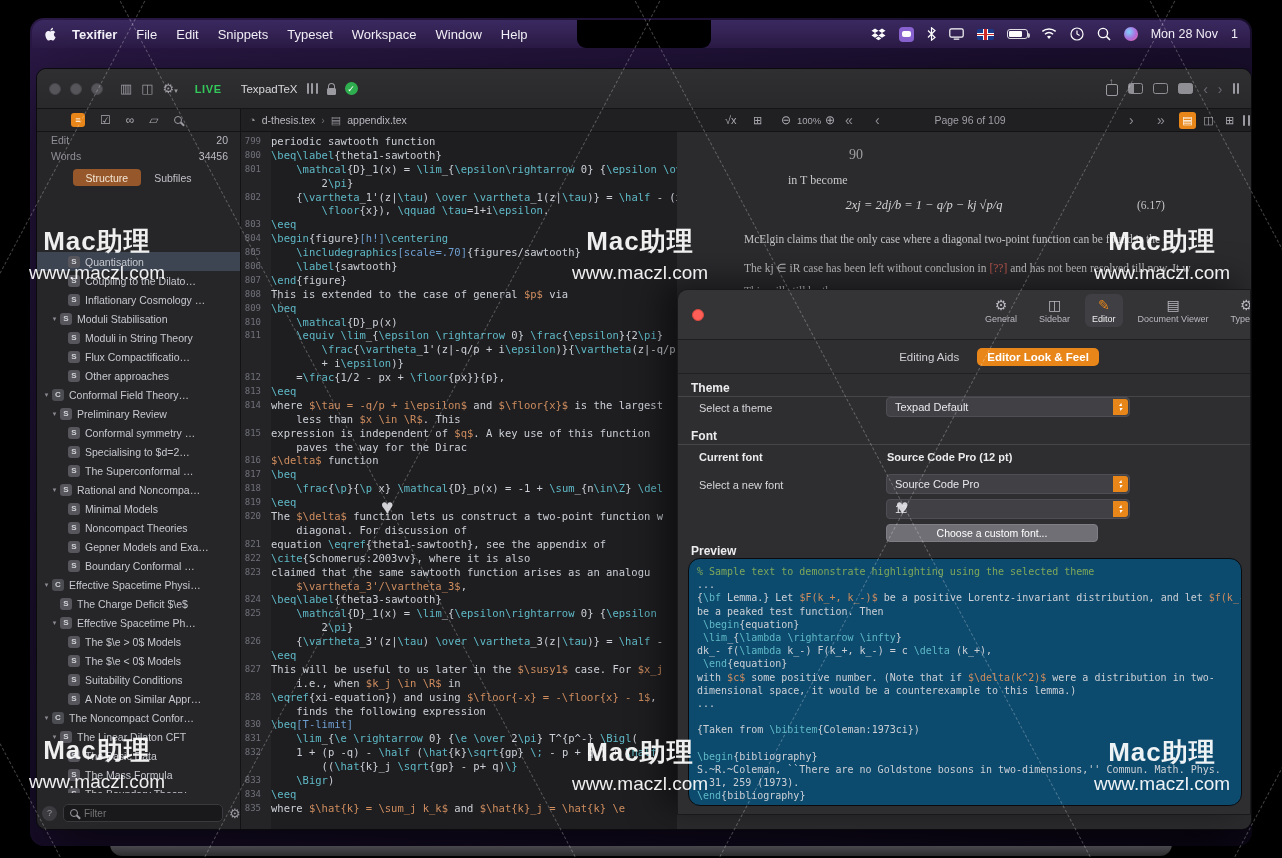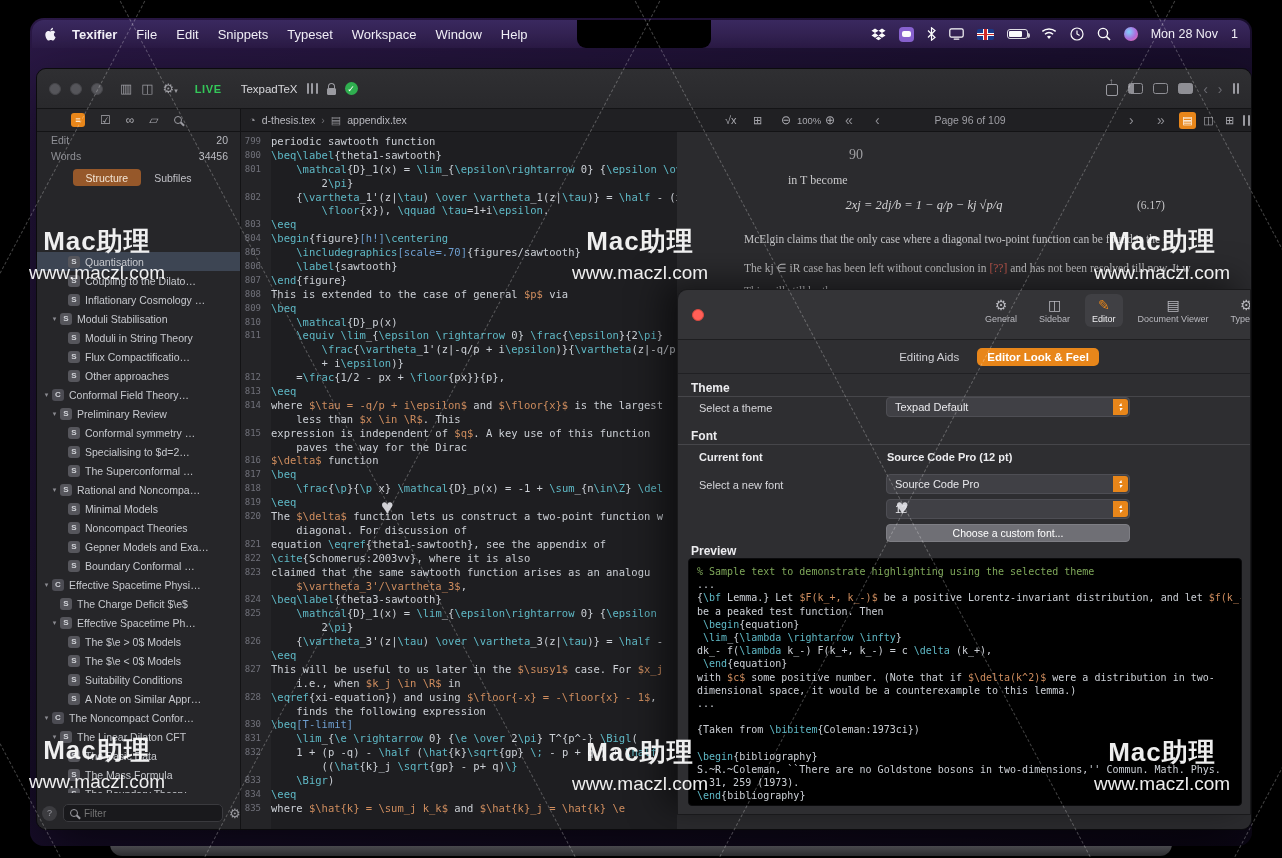--- a/index.html
+++ b/index.html
@@ -124,24 +124,24 @@
   .ptab.act{background:#e8861a;color:#fff;font-weight:bold;}
   .dlg-sec{position:absolute;left:13px;font-size:12px;font-weight:bold;color:#ececef;}
   .dlg-div{position:absolute;left:0;right:0;height:1px;background:#46464a;}
   .dlg-label{position:absolute;left:21px;font-size:11px;color:#d6d6da;}
   .dlg-label.b{font-weight:bold;color:#ececef;}
   .dlg-val{position:absolute;left:209px;font-size:11px;font-weight:bold;color:#ececef;}
   .dropdown{position:absolute;left:208px;width:244px;height:20px;background:#404045;border:1px solid #4e4e54;
     border-radius:4px;color:#e8e8ec;font-size:11px;display:flex;align-items:center;padding:0 22px 0 8px;}
   .stepper{position:absolute;right:1px;top:1px;bottom:1px;width:15px;background:#e8861a;border-radius:0 3px 3px 0;
     display:flex;flex-direction:column;align-items:center;justify-content:center;color:#fff;font-size:6px;line-height:5px;}
-  .dlg-btn{position:absolute;left:208px;top:234px;width:244px;height:18px;background:#6f6f75;border:1px solid #7e7e84;
+  .dlg-btn{position:absolute;left:208px;top:234px;width:212px;height:18px;background:#6f6f75;border:1px solid #7e7e84;
     border-radius:4px;color:#fff;font-size:10.5px;display:flex;align-items:center;justify-content:center;}
-  .preview-box{position:absolute;left:10px;right:8px;top:268px;bottom:8px;background:#000000;border:1px solid #0b0b0d;
-    border-radius:4px;padding:6px 8px;overflow:hidden;}
+  .preview-box{position:absolute;left:10px;right:8px;top:268px;bottom:8px;background:#0c4a6e;border:1px solid #0b0b0d;
+    border-radius:12px;padding:6px 8px;overflow:hidden;}
   .pline{white-space:pre;font-family:"DejaVu Sans Mono",monospace;font-size:10px;line-height:13.2px;color:#ccd0d6;}
   
   .wm-layer{position:absolute;left:0;top:0;width:1282px;height:858px;z-index:50;pointer-events:none;}
   .wm{position:absolute;width:230px;text-align:center;color:rgba(255,255,255,.93);}
   .wm .l1{font-size:26px;font-weight:bold;letter-spacing:1px;}
   .wm .l2{font-size:19px;margin-top:3px;}
   .dash{position:absolute;width:1700px;height:0;border-top:1.5px dashed rgba(255,255,255,.26);}
   .heart{position:absolute;color:rgba(225,225,230,.92);font-size:21px;}
 </style>
 </head>

